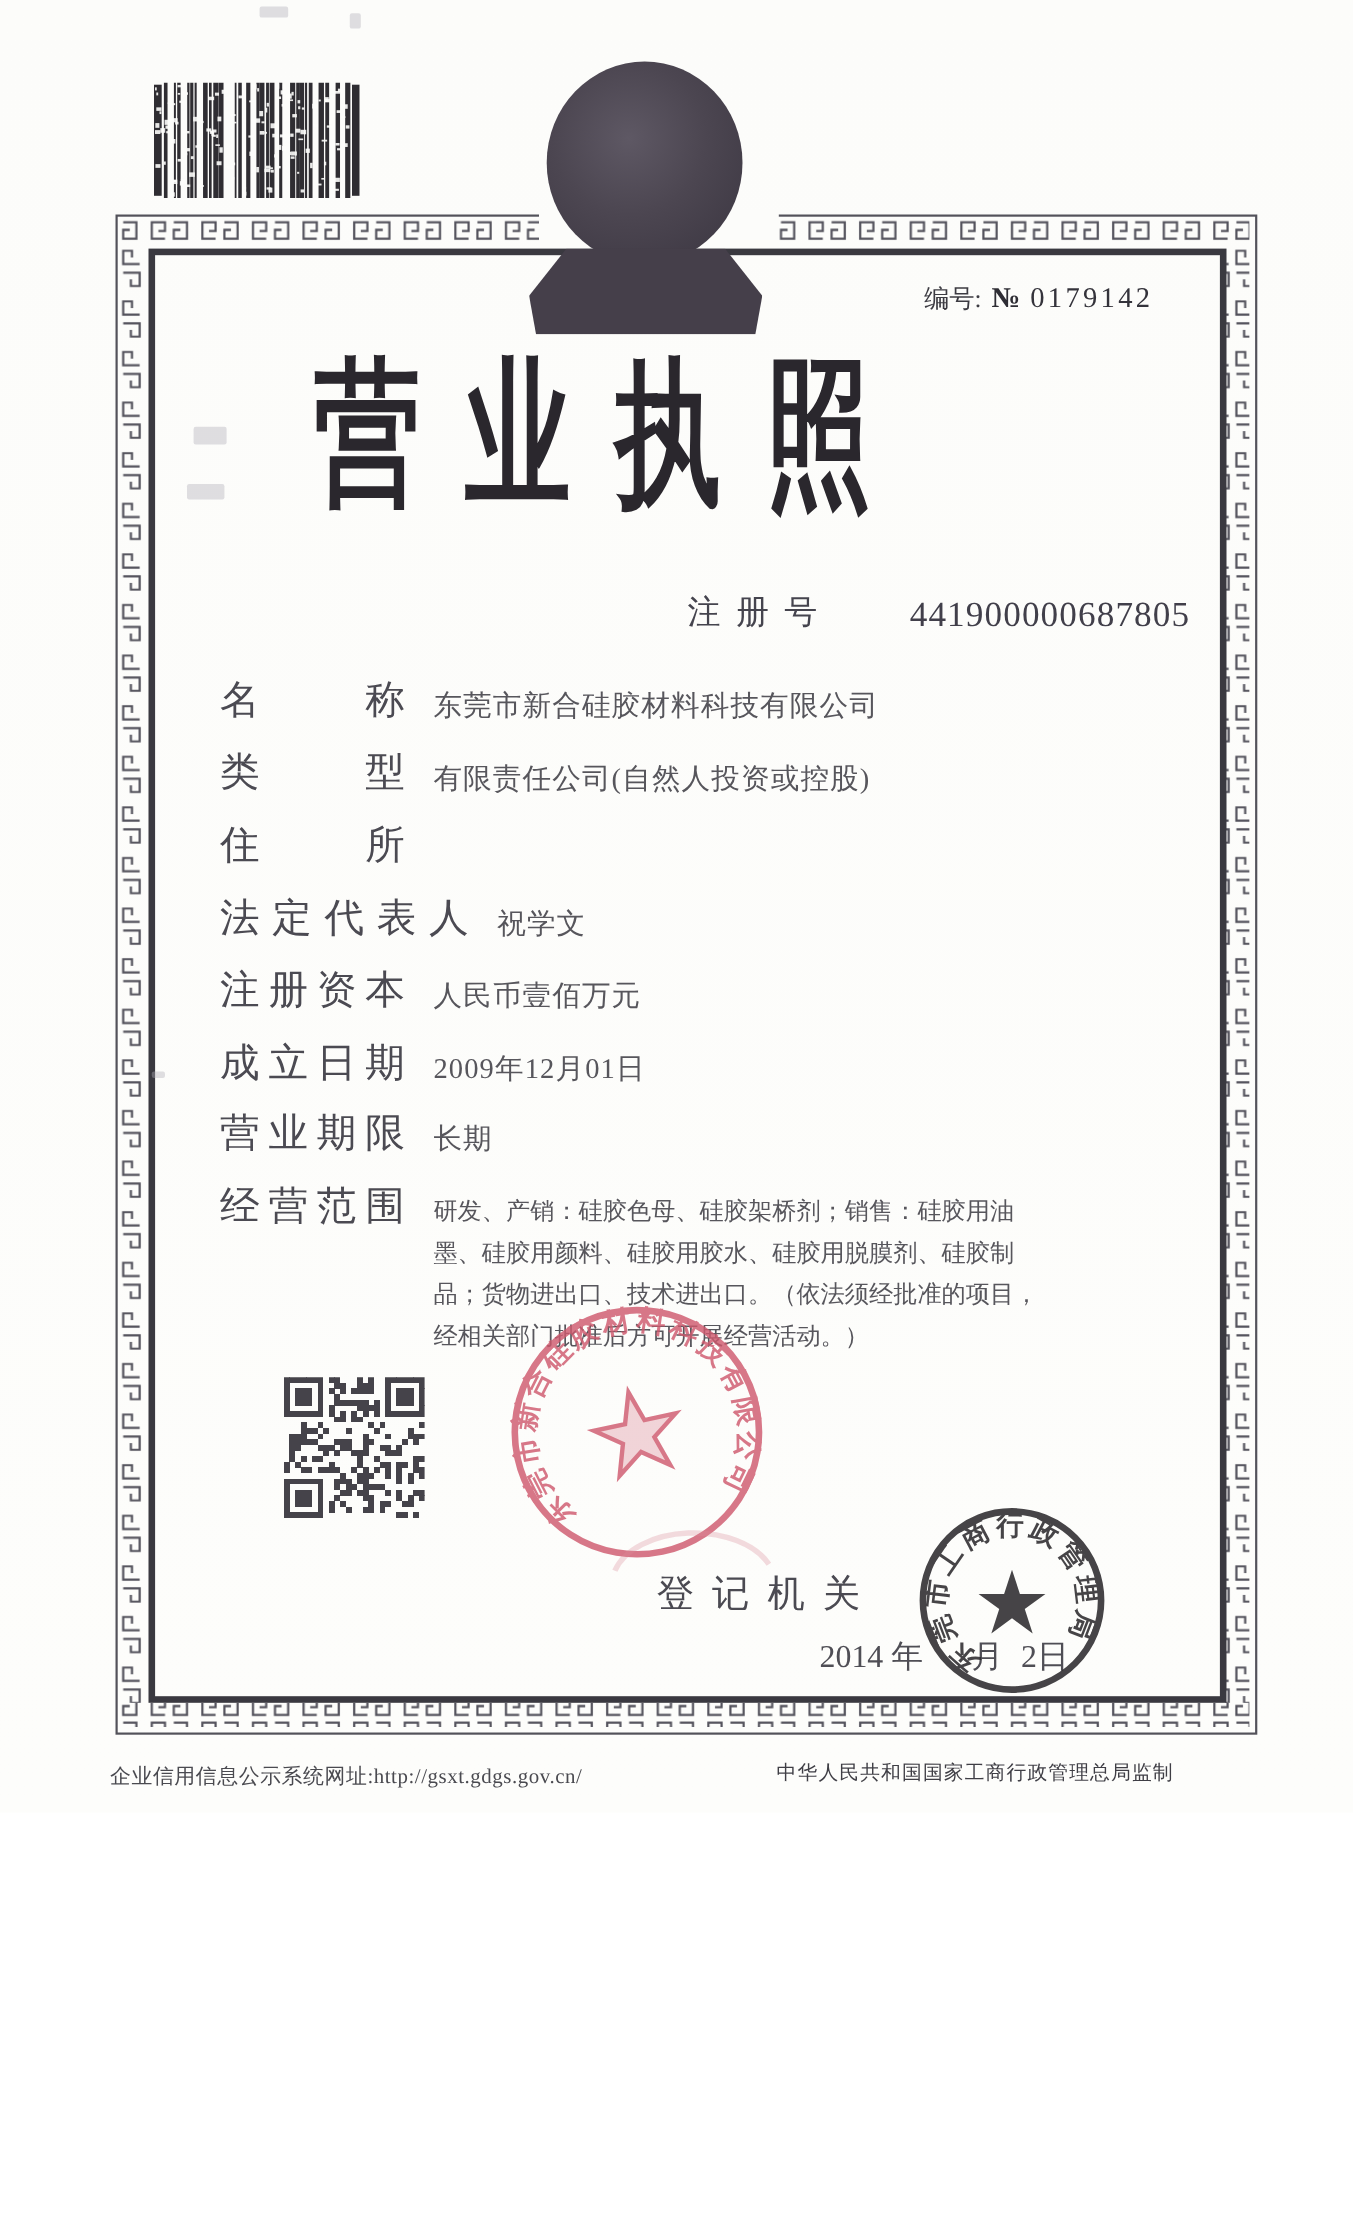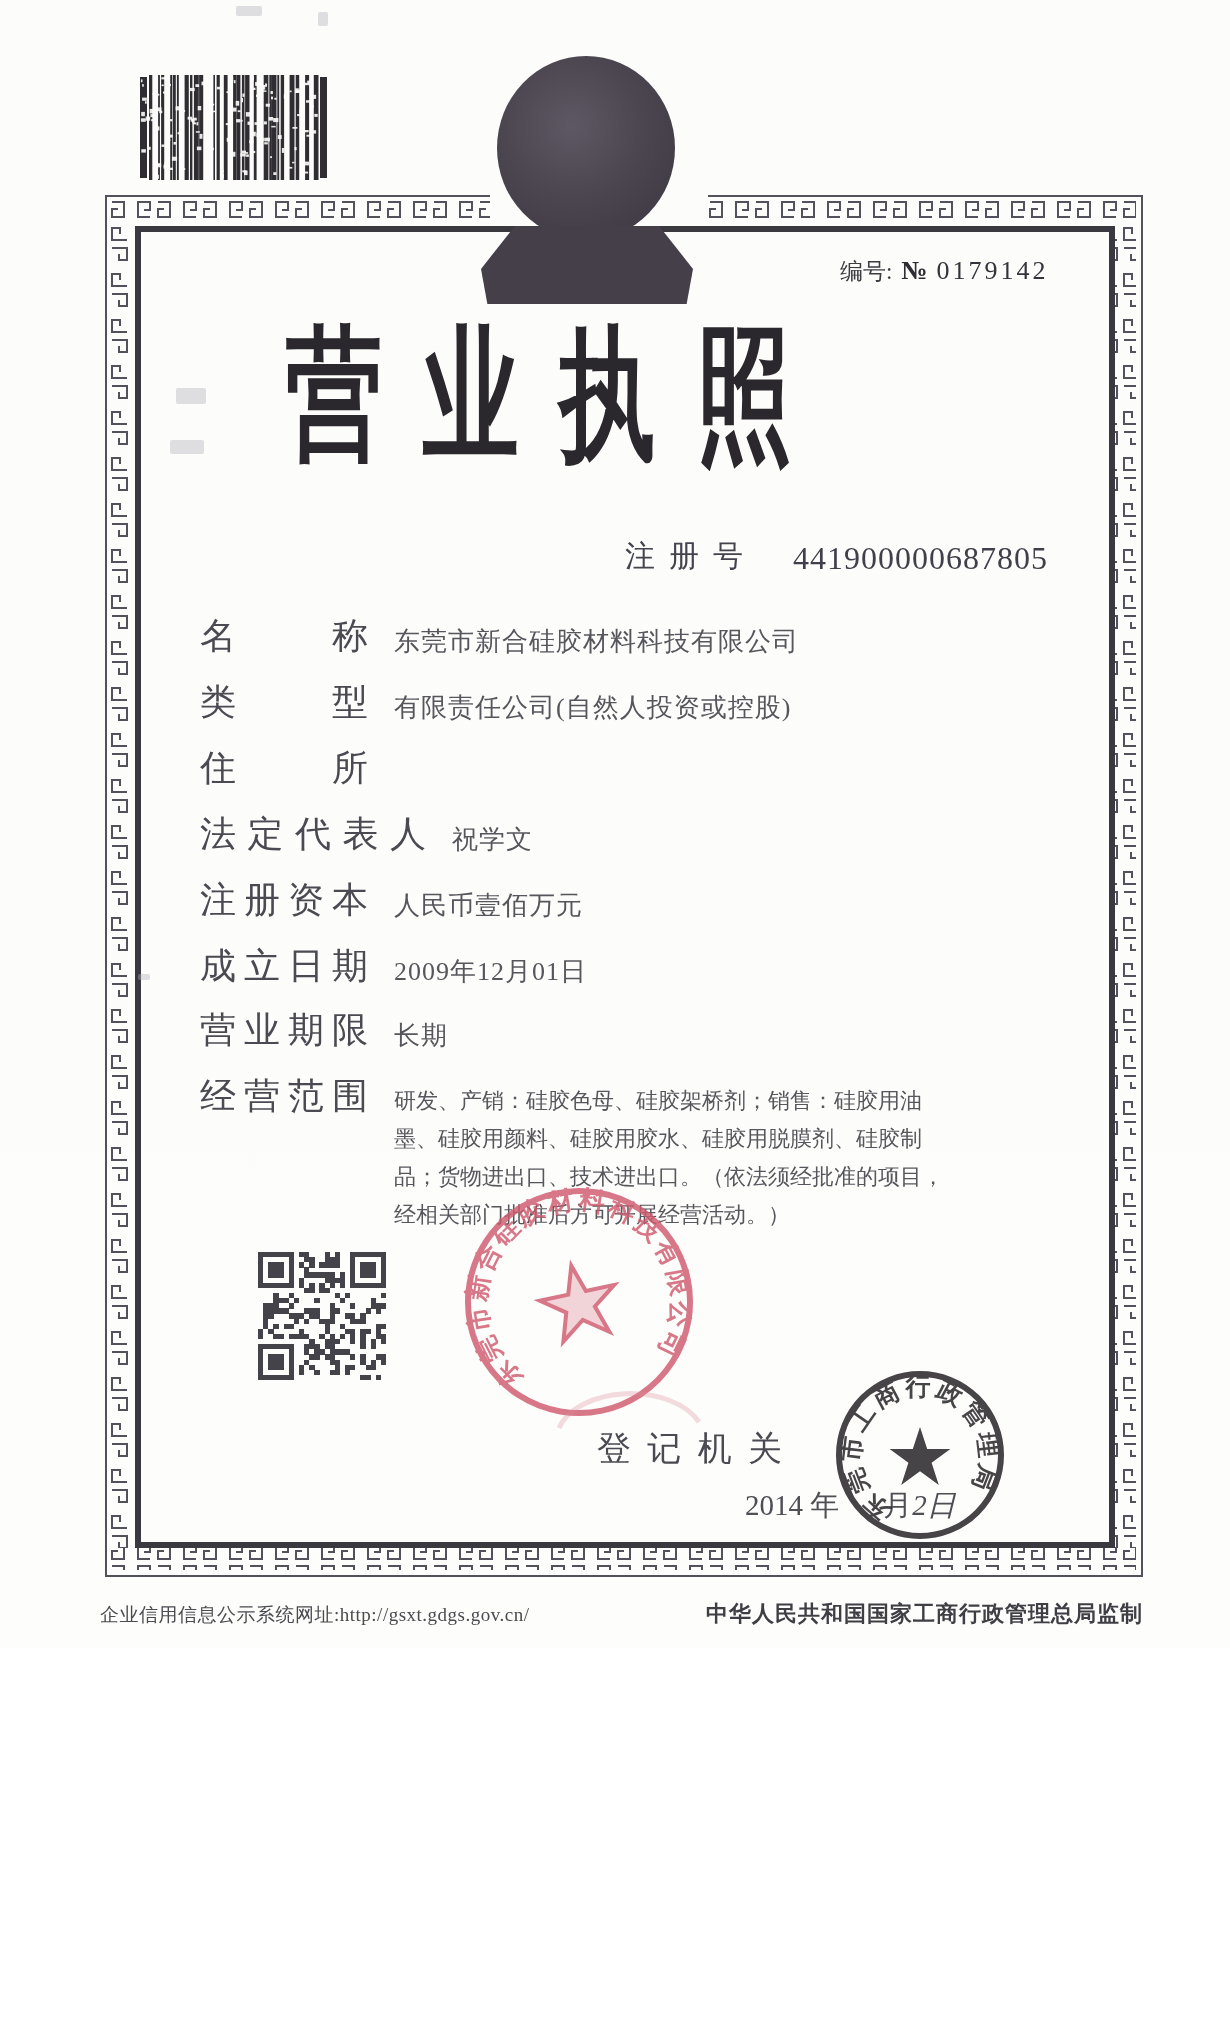--- a/index.html
+++ b/index.html
@@ -25,37 +25,37 @@
   #serial-line .lbl{font-size:23px;color:#3c3b42;}
   #serial-line .sym{font-size:26px;font-weight:700;color:#2e2d34;}
   #serial-line .num{font-size:26px;letter-spacing:3px;color:#34333b;}
 
   #license-title{position:absolute;left:286px;top:348px;width:506px;display:flex;justify-content:space-between;
     font-size:96px;line-height:96px;font-weight:700;color:#2a272d;}
   #license-title span{display:inline-block;transform:scale(1,1.5);transform-origin:center;}
 
   #regno-line{position:absolute;left:625px;top:536px;display:flex;align-items:flex-end;gap:36px;}
   #regno-line .lbl{font-size:30px;letter-spacing:14px;color:#45444e;}
-  #regno-line .val{font-size:32px;letter-spacing:1px;color:#413f4a;}
+  #regno-line .val{font-size:32px;letter-spacing:1px;color:#413f4a;margin-left:34px;}
 
   
   .field-row{position:absolute;left:200px;display:flex;column-gap:26px;}
   .field-label{width:168px;display:flex;justify-content:space-between;font-size:36px;line-height:40px;color:#4b4a52;}
   .field-label.w5{width:226px;}
   .field-value{font-size:26px;color:#57565c;padding-top:8px;white-space:nowrap;letter-spacing:1px;}
   .field-value.scope{white-space:normal;width:566px;font-size:22px;line-height:38px;padding-top:6px;letter-spacing:0;}
 
   
   #registrar-label{position:absolute;left:597px;top:1426px;width:185px;display:flex;justify-content:space-between;
     font-size:34px;color:#4b4a52;}
   #issue-date{position:absolute;left:745px;top:1486px;font-size:29px;color:#4f4e55;}
   #issue-date .dm{margin-left:44px;}
-  #issue-date .dd{font-style:italic;}
+  #issue-date .dd{margin-left:16px;}
   #footer-left{position:absolute;left:100px;top:1602px;font-size:19px;color:#4a4a50;letter-spacing:.5px;}
-  #footer-right{position:absolute;left:706px;top:1599px;font-size:22px;font-weight:700;color:#3f3e45;letter-spacing:1px;}
+  #footer-right{position:absolute;left:706px;top:1599px;font-size:18px;font-weight:400;color:#3f3e45;letter-spacing:1px;}
 
   
   .stamp{position:absolute;pointer-events:none;}
 
   
   .speck{position:absolute;background:#b2aeb8;opacity:.4;border-radius:2px;}
 </style>
 </head>
 <body>
 

